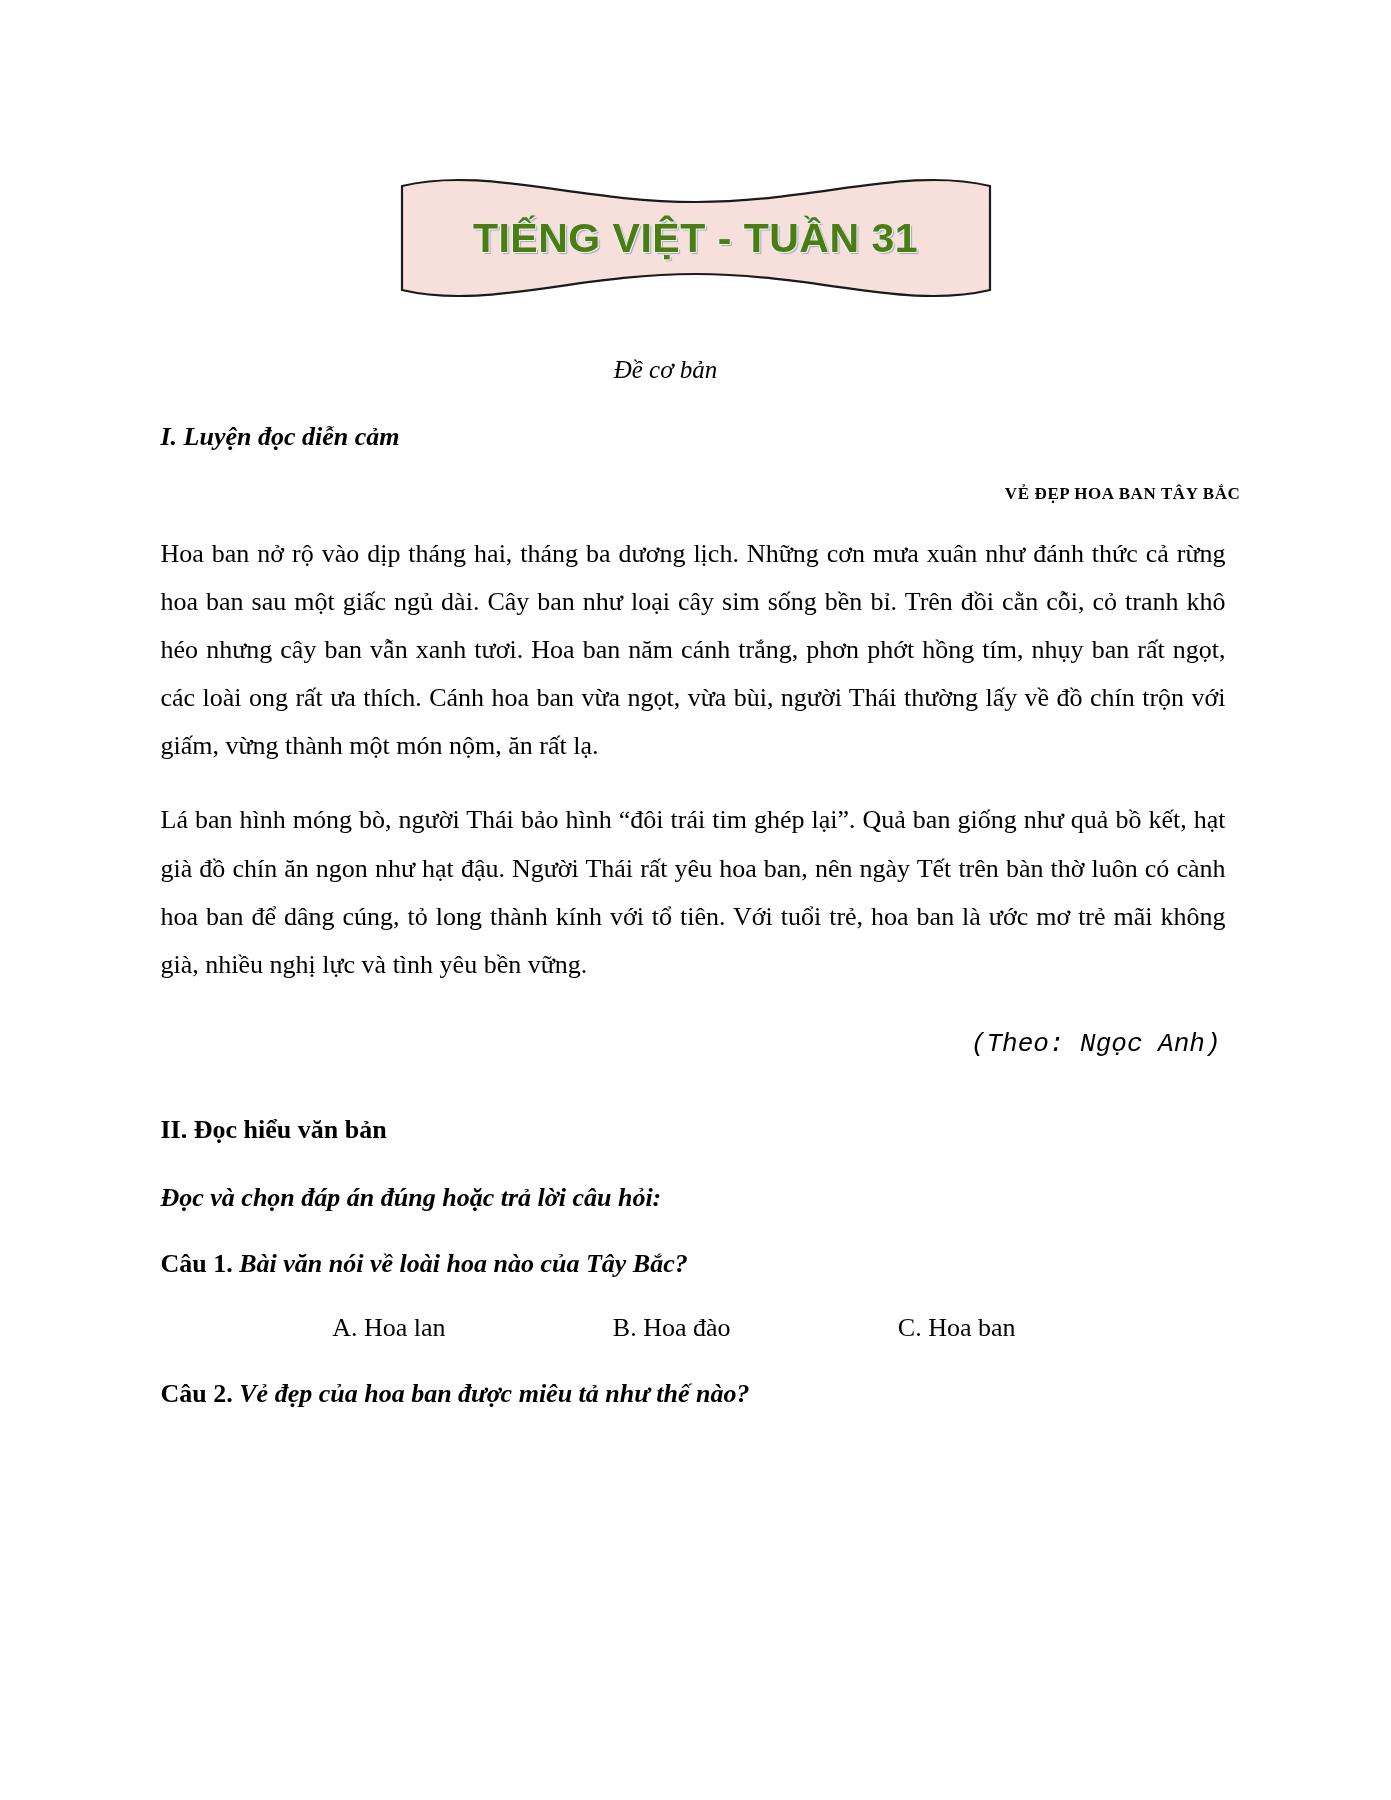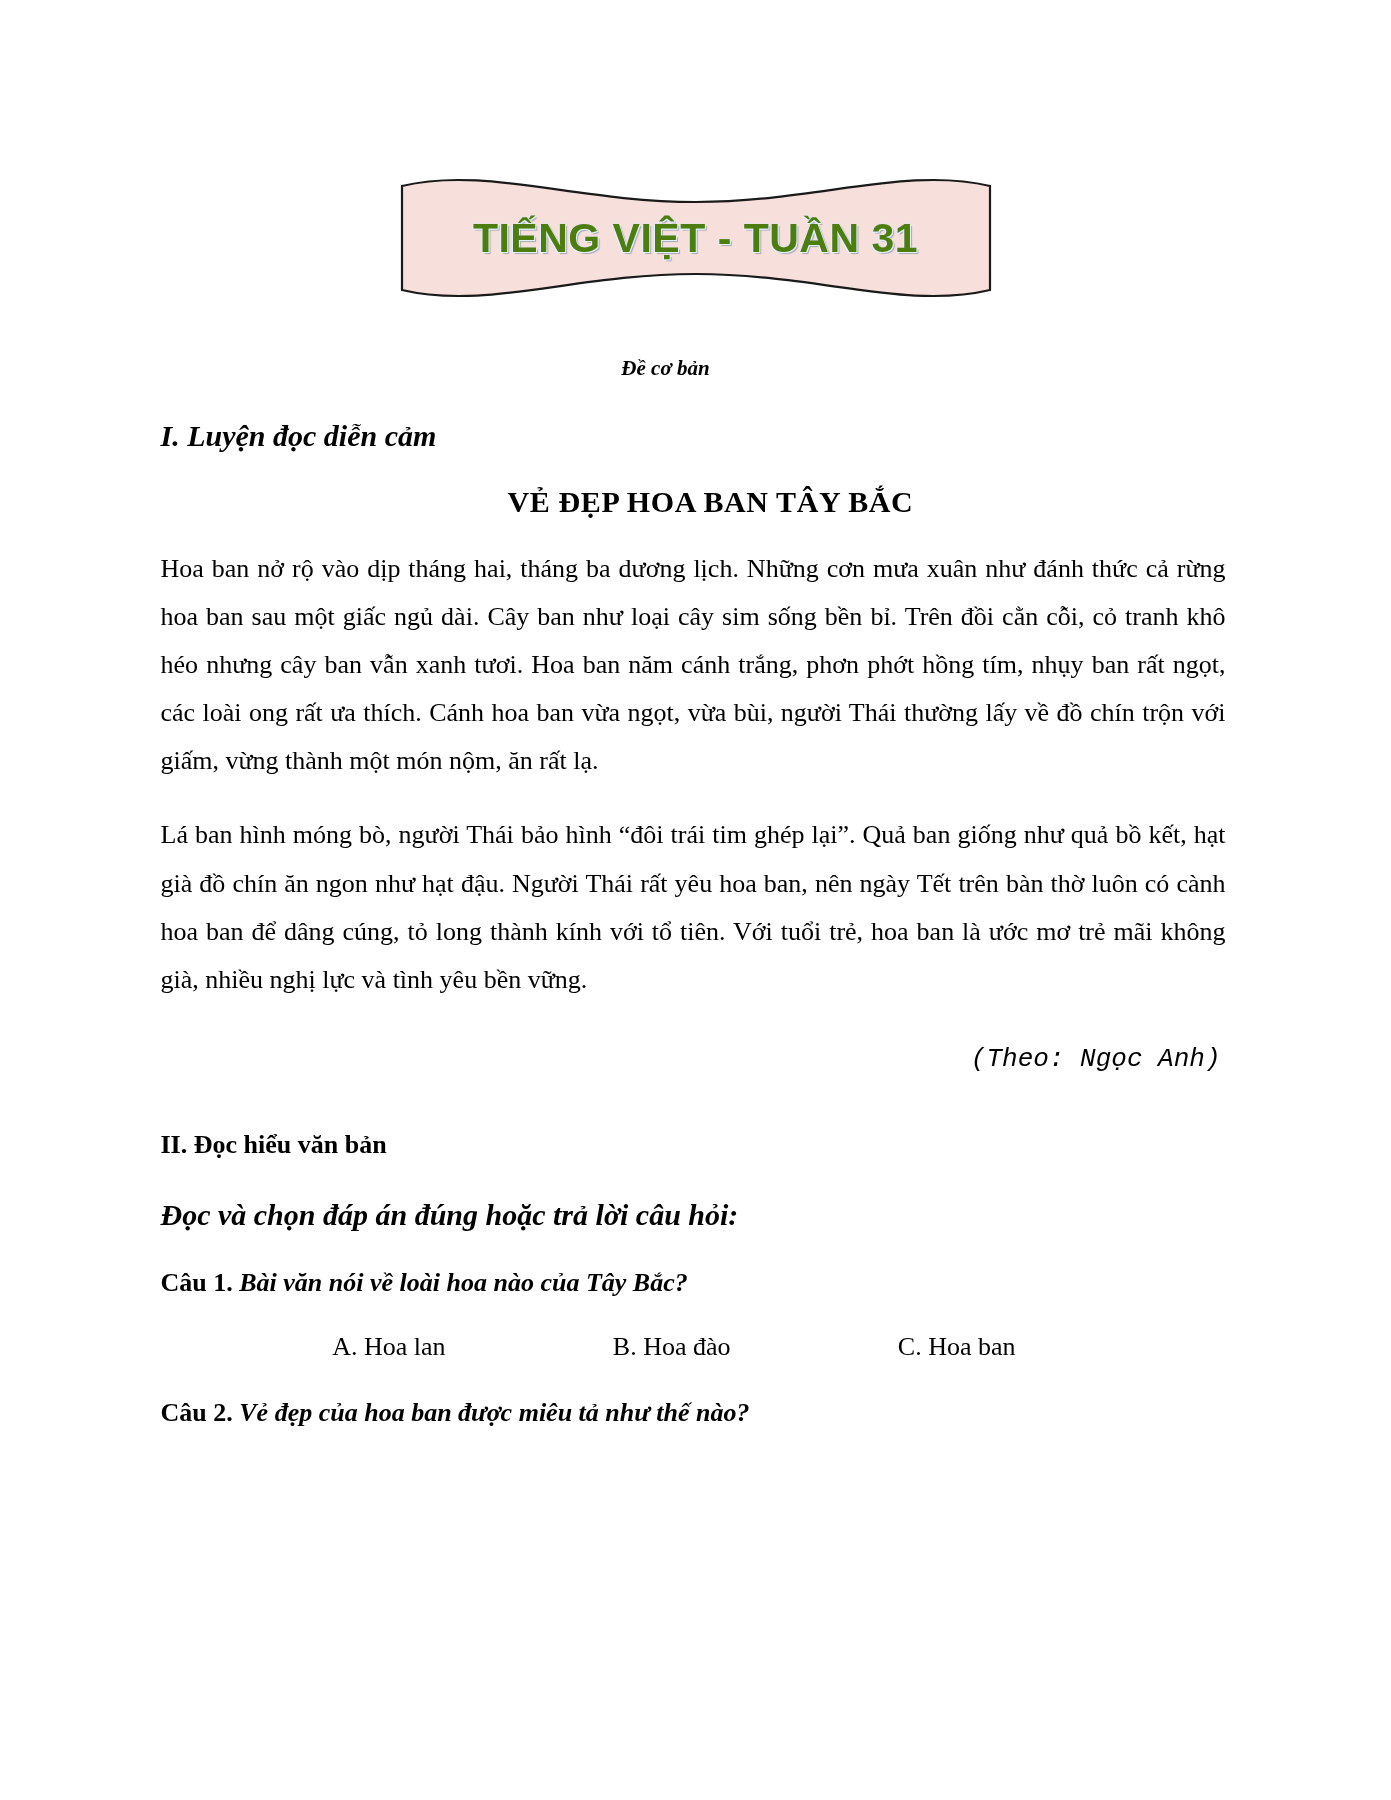--- a/index.html
+++ b/index.html
@@ -63,44 +63,44 @@
 
   
   .content {
     width: 1090px;
     margin: 0 auto;
     padding-top: 18px;
   }
 
   .subtitle {
     text-align: center;
-    font-weight: bold;
-    font-style: italic;
-    font-size: 21px;
+    font-weight: normal;
+    font-style: italic;
+    font-size: 25px;
     margin: 30px 0 17px 0;
     padding-right: 60px;
   }
 
   .heading-bi {
     font-weight: bold;
     font-style: italic;
-    font-size: 30px;
+    font-size: 26px;
     margin: 38px 0 0 10px;
   }
 
   .heading-b {
     font-weight: bold;
     font-size: 26px;
     margin: 56px 0 0 10px;
   }
 
   .passage-title {
-    text-align: center;
-    font-weight: bold;
-    font-size: 30px;
+    text-align: right;
+    font-weight: bold;
+    font-size: 17px;
     letter-spacing: 0.6px;
     margin: 32px 0 0 0;
     padding-left: 30px;
   }
 
   .para {
     font-size: 26px;
     line-height: 1.85;
     text-align: justify;
     text-justify: inter-word;

